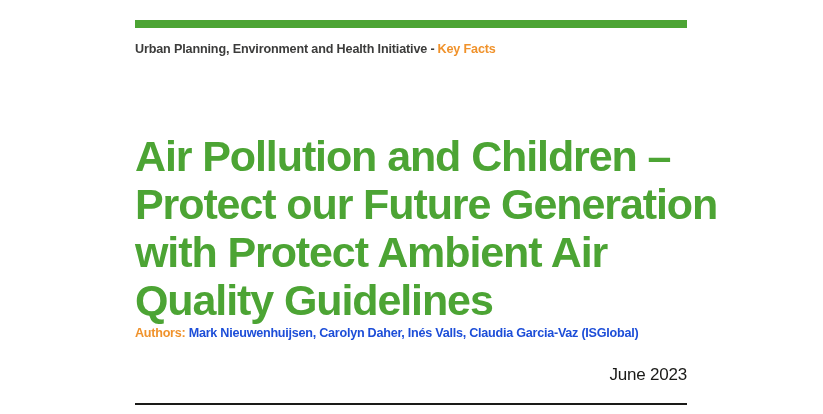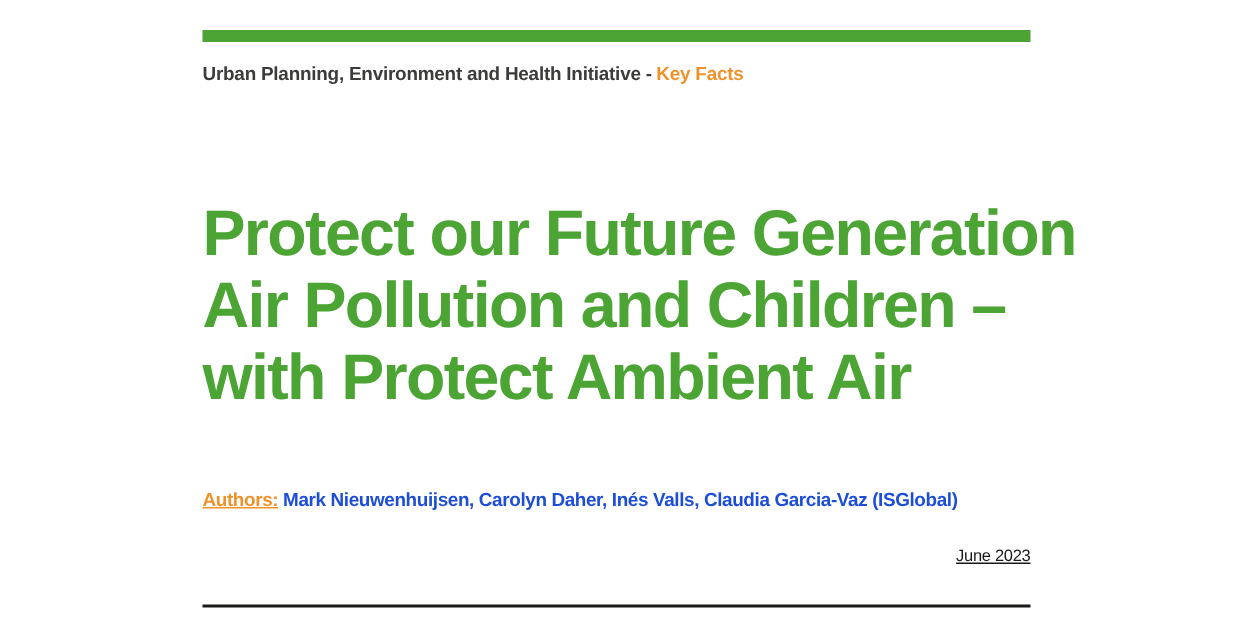--- a/index.html
+++ b/index.html
@@ -75,35 +75,33 @@
     top: 326px;
     font-size: 12.6px;
     font-weight: bold;
     line-height: 14.5px;
     letter-spacing: -0.25px;
     color: #1A1A18;
     width: 560px;
   }
   .authors .alabel {
     color: #F0922B;
-    text-decoration: underline;
   }
   .authors .anames {
     color: #1d4ed8;
   }
 
   
   .date {
     top: 365px;
-    font-size: 11px;
+    font-size: 17px;
     font-weight: normal;
     letter-spacing: -0.2px;
     color: #1A1A18;
     text-align: right;
-    text-decoration: underline;
   }
 
   
   .bottom-rule {
     top: 403px;
     height: 1.6px;
     background: #1A1A18;
   }
 </style>
 </head>
@@ -111,23 +109,24 @@
 
 <div class="page">
 
   <div class="col top-rule"></div>
 
   <div class="col kicker">
     <span class="series">Urban Planning, Environment and Health Initiative -</span><span class="keyfacts">Key Facts</span>
   </div>
 
   <h1 class="col title">
+    <span class="tline">Air Pollution and Children –</span>
     <span class="tline">Protect our Future Generation</span>
-    <span class="tline">Air Pollution and Children –</span>
     <span class="tline">with Protect Ambient Air</span>
+    <span class="tline">Quality Guidelines</span>
   </h1>
 
   <div class="col authors">
     <span class="alabel">Authors:</span><span class="anames"> Mark Nieuwenhuijsen, Carolyn Daher, Inés Valls, Claudia Garcia-Vaz (ISGlobal)</span>
   </div>
 
   <div class="col date">June 2023</div>
 
   <div class="col bottom-rule"></div>
 

